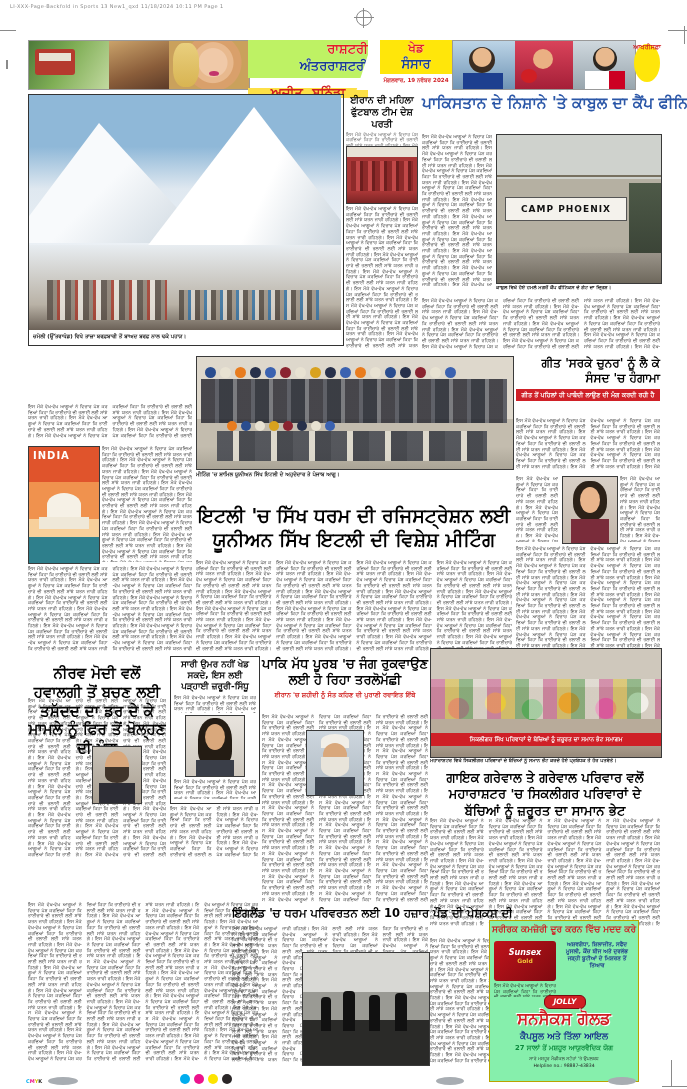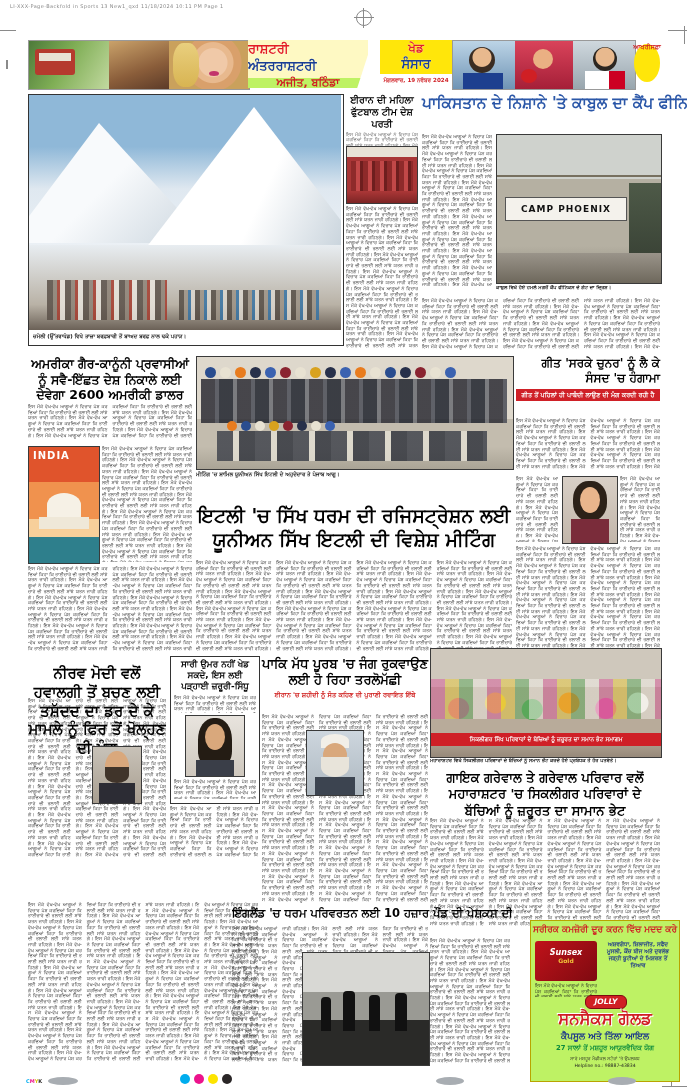--- a/index.html
+++ b/index.html
@@ -12,25 +12,25 @@
   .c2{column-count:2;column-gap:5px;}
   .c3{column-count:3;column-gap:5px;}
   .c4{column-count:4;column-gap:5px;}
   .hl{font-weight:bold;color:#000;text-align:center;line-height:1.25;}
   .cap{font-size:5.4px;font-weight:bold;color:#111;line-height:1.15;overflow:hidden;}
   .ph{border:1px solid #3a3a3a;overflow:hidden;position:absolute;background:#cfcfcf;}
   .slug{font-size:5px;color:#8a8a8a;letter-spacing:.4px;white-space:nowrap;}
   .mark{background:#8a8a8a;}
   
   .mast{background:#fff;}
-  .tealbox{background:#fef9c3;text-align:left;overflow:hidden;}
+  .tealbox{background:#bef264;text-align:right;overflow:hidden;}
   .mast-red{color:#e31e24;font-weight:bold;text-shadow:0 0 1px #fff;}
   .mast-blue{color:#1b3e91;font-weight:bold;text-shadow:0 0 1px #fff;}
   .ybox{background:#ffe60a;text-align:center;overflow:hidden;}
-  .edition{background:#bef264;color:#d01f24;font-weight:bold;font-size:11px;text-align:center;line-height:10px;}
+  .edition{background:#fde047;color:#d01f24;font-weight:bold;font-size:13px;text-align:center;line-height:10px;margin-top:10px;}
   .dateline{background:#fff;color:#d01f24;font-weight:bold;font-size:5.6px;text-align:center;line-height:13px;}
   .badge{background:#ffe60a;border-radius:50%;color:#d01f24;font-weight:bold;font-size:6.5px;
          text-align:center;line-height:1.2;display:flex;justify-content:center;}
   .redbar{background:#cf2027;color:#fff;font-weight:bold;text-align:center;overflow:hidden;}
   .subred{color:#d0201f;font-weight:bold;text-align:center;overflow:hidden;}
   .dotrow{display:flex;gap:4px;align-items:flex-end;}
   .dot{border-radius:50%;}
   .fig{position:absolute;border-radius:4px 4px 0 0;background:#111;}
 </style>
 </head>
@@ -127,21 +127,20 @@
         <span style="font-size:9px;font-weight:bold;letter-spacing:1px;color:#111;">CAMP PHOENIX</span>
       </div>
       <div class="abs" style="left:132px;top:48px;width:32px;height:100px;background:linear-gradient(#4e5a48,#333b30);"></div>
       <div class="abs" style="left:0;top:118px;width:164px;height:30px;background:linear-gradient(#9a948a,#6e685c);"></div>
     </div>
     <div class="abs cap" style="left:74px;top:191px;width:164px;height:10px;font-size:5px;">ਕਾਬੁਲ ਵਿਖੇ ਹੋਏ ਹਮਲੇ ਮਗਰੋਂ ਕੈਂਪ ਫੀਨਿਕਸ ਦੇ ਗੇਟ ਦਾ ਦ੍ਰਿਸ਼।</div>
     <div class="abs greek c3" style="left:0;top:204px;width:238px;height:52px;">ਇਸ ਮੌਕੇ ਵੱਖ-ਵੱਖ ਆਗੂਆਂ ਨੇ ਵਿਚਾਰ ਪੇਸ਼ ਕਰਦਿਆਂ ਕਿਹਾ ਕਿ ਭਾਈਚਾਰੇ ਦੀ ਭਲਾਈ ਲਈ ਸਾਂਝੇ ਯਤਨ ਜਾਰੀ ਰਹਿਣਗੇ। ਇਸ ਮੌਕੇ ਵੱਖ-ਵੱਖ ਆਗੂਆਂ ਨੇ ਵਿਚਾਰ ਪੇਸ਼ ਕਰਦਿਆਂ ਕਿਹਾ ਕਿ ਭਾਈਚਾਰੇ ਦੀ ਭਲਾਈ ਲਈ ਸਾਂਝੇ ਯਤਨ ਜਾਰੀ ਰਹਿਣਗੇ। ਇਸ ਮੌਕੇ ਵੱਖ-ਵੱਖ ਆਗੂਆਂ ਨੇ ਵਿਚਾਰ ਪੇਸ਼ ਕਰਦਿਆਂ ਕਿਹਾ ਕਿ ਭਾਈਚਾਰੇ ਦੀ ਭਲਾਈ ਲਈ ਸਾਂਝੇ ਯਤਨ ਜਾਰੀ ਰਹਿਣਗੇ। ਇਸ ਮੌਕੇ ਵੱਖ-ਵੱਖ ਆਗੂਆਂ ਨੇ ਵਿਚਾਰ ਪੇਸ਼ ਕਰਦਿਆਂ ਕਿਹਾ ਕਿ ਭਾਈਚਾਰੇ ਦੀ ਭਲਾਈ ਲਈ ਸਾਂਝੇ ਯਤਨ ਜਾਰੀ ਰਹਿਣਗੇ। ਇਸ ਮੌਕੇ ਵੱਖ-ਵੱਖ ਆਗੂਆਂ ਨੇ ਵਿਚਾਰ ਪੇਸ਼ ਕਰਦਿਆਂ ਕਿਹਾ ਕਿ ਭਾਈਚਾਰੇ ਦੀ ਭਲਾਈ ਲਈ ਸਾਂਝੇ ਯਤਨ ਜਾਰੀ ਰਹਿਣਗੇ। ਇਸ ਮੌਕੇ ਵੱਖ-ਵੱਖ ਆਗੂਆਂ ਨੇ ਵਿਚਾਰ ਪੇਸ਼ ਕਰਦਿਆਂ ਕਿਹਾ ਕਿ ਭਾਈਚਾਰੇ ਦੀ ਭਲਾਈ ਲਈ ਸਾਂਝੇ ਯਤਨ ਜਾਰੀ ਰਹਿਣਗੇ। ਇਸ ਮੌਕੇ ਵੱਖ-ਵੱਖ ਆਗੂਆਂ ਨੇ ਵਿਚਾਰ ਪੇਸ਼ ਕਰਦਿਆਂ ਕਿਹਾ ਕਿ ਭਾਈਚਾਰੇ ਦੀ ਭਲਾਈ ਲਈ ਸਾਂਝੇ ਯਤਨ ਜਾਰੀ ਰਹਿਣਗੇ। ਇਸ ਮੌਕੇ ਵੱਖ-ਵੱਖ ਆਗੂਆਂ ਨੇ ਵਿਚਾਰ ਪੇਸ਼ ਕਰਦਿਆਂ ਕਿਹਾ ਕਿ ਭਾਈਚਾਰੇ ਦੀ ਭਲਾਈ ਲਈ ਸਾਂਝੇ ਯਤਨ ਜਾਰੀ ਰਹਿਣਗੇ। ਇਸ ਮੌਕੇ ਵੱਖ-ਵੱਖ ਆਗੂਆਂ ਨੇ ਵਿਚਾਰ ਪੇਸ਼ ਕਰਦਿਆਂ ਕਿਹਾ ਕਿ ਭਾਈਚਾਰੇ ਦੀ ਭਲਾਈ ਲਈ ਸਾਂਝੇ ਯਤਨ ਜਾਰੀ ਰਹਿਣਗੇ। ਇਸ ਮੌਕੇ ਵੱਖ-ਵੱਖ ਆਗੂਆਂ ਨੇ ਵਿਚਾਰ ਪੇਸ਼ ਕਰਦਿਆਂ ਕਿਹਾ ਕਿ ਭਾਈਚਾਰੇ ਦੀ ਭਲਾਈ ਲਈ ਸਾਂਝੇ ਯਤਨ ਜਾਰੀ ਰਹਿਣਗੇ। ਇਸ ਮੌਕੇ ਵੱਖ-ਵੱਖ ਆਗੂਆਂ ਨੇ ਵਿਚਾਰ ਪੇਸ਼ ਕਰਦਿਆਂ ਕਿਹਾ ਕਿ ਭਾਈਚਾਰੇ ਦੀ ਭਲਾਈ ਲਈ ਸਾਂਝੇ ਯਤਨ ਜਾਰੀ ਰਹਿਣਗੇ। ਇਸ ਮੌਕੇ ਵੱਖ-ਵੱਖ ਆਗੂਆਂ ਨੇ ਵਿਚਾਰ ਪੇਸ਼ ਕਰਦਿਆਂ ਕਿਹਾ ਕਿ ਭਾਈਚਾਰੇ ਦੀ ਭਲਾਈ ਲਈ ਸਾਂਝੇ ਯਤਨ ਜਾਰੀ ਰਹਿਣਗੇ। ਇਸ ਮੌਕੇ ਵੱਖ-ਵੱਖ ਆਗੂਆਂ ਨੇ ਵਿਚਾਰ ਪੇਸ਼ ਕਰਦਿਆਂ ਕਿਹਾ ਕਿ ਭਾਈਚਾਰੇ ਦੀ ਭਲਾਈ ਲਈ ਸਾਂਝੇ ਯਤਨ ਜਾਰੀ ਰਹਿਣਗੇ। </div>
   </div>
 
   <div class="abs" style="left:28px;top:356px;width:164px;height:296px;">
-    <div class="hl" style="font-size:12.5px;">ਅਮਰੀਕਾ ਗੈਰ-ਕਾਨੂੰਨੀ ਪ੍ਰਵਾਸੀਆਂ ਨੂੰ ਸਵੈ-ਇੱਛਤ ਦੇਸ਼ ਨਿਕਾਲੇ ਲਈ ਦੇਵੇਗਾ 2600 ਅਮਰੀਕੀ ਡਾਲਰ</div>
     <div class="abs greek c2" style="left:0;top:48px;width:164px;height:38px;">ਇਸ ਮੌਕੇ ਵੱਖ-ਵੱਖ ਆਗੂਆਂ ਨੇ ਵਿਚਾਰ ਪੇਸ਼ ਕਰਦਿਆਂ ਕਿਹਾ ਕਿ ਭਾਈਚਾਰੇ ਦੀ ਭਲਾਈ ਲਈ ਸਾਂਝੇ ਯਤਨ ਜਾਰੀ ਰਹਿਣਗੇ। ਇਸ ਮੌਕੇ ਵੱਖ-ਵੱਖ ਆਗੂਆਂ ਨੇ ਵਿਚਾਰ ਪੇਸ਼ ਕਰਦਿਆਂ ਕਿਹਾ ਕਿ ਭਾਈਚਾਰੇ ਦੀ ਭਲਾਈ ਲਈ ਸਾਂਝੇ ਯਤਨ ਜਾਰੀ ਰਹਿਣਗੇ। ਇਸ ਮੌਕੇ ਵੱਖ-ਵੱਖ ਆਗੂਆਂ ਨੇ ਵਿਚਾਰ ਪੇਸ਼ ਕਰਦਿਆਂ ਕਿਹਾ ਕਿ ਭਾਈਚਾਰੇ ਦੀ ਭਲਾਈ ਲਈ ਸਾਂਝੇ ਯਤਨ ਜਾਰੀ ਰਹਿਣਗੇ। ਇਸ ਮੌਕੇ ਵੱਖ-ਵੱਖ ਆਗੂਆਂ ਨੇ ਵਿਚਾਰ ਪੇਸ਼ ਕਰਦਿਆਂ ਕਿਹਾ ਕਿ ਭਾਈਚਾਰੇ ਦੀ ਭਲਾਈ ਲਈ ਸਾਂਝੇ ਯਤਨ ਜਾਰੀ ਰਹਿਣਗੇ। ਇਸ ਮੌਕੇ ਵੱਖ-ਵੱਖ ਆਗੂਆਂ ਨੇ ਵਿਚਾਰ ਪੇਸ਼ ਕਰਦਿਆਂ ਕਿਹਾ ਕਿ ਭਾਈਚਾਰੇ ਦੀ ਭਲਾਈ ਲਈ ਸਾਂਝੇ ਯਤਨ ਜਾਰੀ ਰਹਿਣਗੇ। ਇਸ ਮੌਕੇ ਵੱਖ-ਵੱਖ ਆਗੂਆਂ ਨੇ ਵਿਚਾਰ ਪੇਸ਼ ਕਰਦਿਆਂ ਕਿਹਾ ਕਿ ਭਾਈਚਾਰੇ ਦੀ ਭਲਾਈ ਲਈ ਸਾਂਝੇ ਯਤਨ ਜਾਰੀ ਰਹਿਣਗੇ। ਇਸ ਮੌਕੇ ਵੱਖ-ਵੱਖ ਆਗੂਆਂ ਨੇ ਵਿਚਾਰ ਪੇਸ਼ ਕਰਦਿਆਂ ਕਿਹਾ ਕਿ ਭਾਈਚਾਰੇ ਦੀ ਭਲਾਈ ਲਈ ਸਾਂਝੇ ਯਤਨ ਜਾਰੀ ਰਹਿਣਗੇ। </div>
     <div class="ph" style="left:0;top:90px;width:70px;height:116px;background:linear-gradient(#e0542c 0 30%,#f0924e 30% 62%,#f7cf9a 62% 78%,#2e7f8c 78%);">
       <div style="font-size:10px;font-weight:bold;color:#fff;padding:3px 0 0 4px;letter-spacing:1px;">INDIA</div>
       <div class="abs" style="left:18px;top:46px;width:34px;height:24px;background:#f6f1e6;border-radius:50% 50% 0 0;"></div>
       <div class="abs" style="left:10px;top:70px;width:50px;height:12px;background:#efe8d8;"></div>
     </div>
     <div class="abs greek" style="left:74px;top:90px;width:90px;height:116px;">ਇਸ ਮੌਕੇ ਵੱਖ-ਵੱਖ ਆਗੂਆਂ ਨੇ ਵਿਚਾਰ ਪੇਸ਼ ਕਰਦਿਆਂ ਕਿਹਾ ਕਿ ਭਾਈਚਾਰੇ ਦੀ ਭਲਾਈ ਲਈ ਸਾਂਝੇ ਯਤਨ ਜਾਰੀ ਰਹਿਣਗੇ। ਇਸ ਮੌਕੇ ਵੱਖ-ਵੱਖ ਆਗੂਆਂ ਨੇ ਵਿਚਾਰ ਪੇਸ਼ ਕਰਦਿਆਂ ਕਿਹਾ ਕਿ ਭਾਈਚਾਰੇ ਦੀ ਭਲਾਈ ਲਈ ਸਾਂਝੇ ਯਤਨ ਜਾਰੀ ਰਹਿਣਗੇ। ਇਸ ਮੌਕੇ ਵੱਖ-ਵੱਖ ਆਗੂਆਂ ਨੇ ਵਿਚਾਰ ਪੇਸ਼ ਕਰਦਿਆਂ ਕਿਹਾ ਕਿ ਭਾਈਚਾਰੇ ਦੀ ਭਲਾਈ ਲਈ ਸਾਂਝੇ ਯਤਨ ਜਾਰੀ ਰਹਿਣਗੇ। ਇਸ ਮੌਕੇ ਵੱਖ-ਵੱਖ ਆਗੂਆਂ ਨੇ ਵਿਚਾਰ ਪੇਸ਼ ਕਰਦਿਆਂ ਕਿਹਾ ਕਿ ਭਾਈਚਾਰੇ ਦੀ ਭਲਾਈ ਲਈ ਸਾਂਝੇ ਯਤਨ ਜਾਰੀ ਰਹਿਣਗੇ। ਇਸ ਮੌਕੇ ਵੱਖ-ਵੱਖ ਆਗੂਆਂ ਨੇ ਵਿਚਾਰ ਪੇਸ਼ ਕਰਦਿਆਂ ਕਿਹਾ ਕਿ ਭਾਈਚਾਰੇ ਦੀ ਭਲਾਈ ਲਈ ਸਾਂਝੇ ਯਤਨ ਜਾਰੀ ਰਹਿਣਗੇ। ਇਸ ਮੌਕੇ ਵੱਖ-ਵੱਖ ਆਗੂਆਂ ਨੇ ਵਿਚਾਰ ਪੇਸ਼ ਕਰਦਿਆਂ ਕਿਹਾ ਕਿ ਭਾਈਚਾਰੇ ਦੀ ਭਲਾਈ ਲਈ ਸਾਂਝੇ ਯਤਨ ਜਾਰੀ ਰਹਿਣਗੇ। ਇਸ ਮੌਕੇ ਵੱਖ-ਵੱਖ ਆਗੂਆਂ ਨੇ ਵਿਚਾਰ ਪੇਸ਼ ਕਰਦਿਆਂ ਕਿਹਾ ਕਿ ਭਾਈਚਾਰੇ ਦੀ ਭਲਾਈ ਲਈ ਸਾਂਝੇ ਯਤਨ ਜਾਰੀ ਰਹਿਣਗੇ। ਇਸ ਮੌਕੇ ਵੱਖ-ਵੱਖ ਆਗੂਆਂ ਨੇ ਵਿਚਾਰ ਪੇਸ਼ ਕਰਦਿਆਂ ਕਿਹਾ ਕਿ ਭਾਈਚਾਰੇ ਦੀ ਭਲਾਈ ਲਈ ਸਾਂਝੇ ਯਤਨ ਜਾਰੀ ਰਹਿਣਗੇ। ਇਸ ਮੌਕੇ ਵੱਖ-ਵੱਖ ਆਗੂਆਂ ਨੇ ਵਿਚਾਰ ਪੇਸ਼ ਕਰਦਿਆਂ ਕਿਹਾ ਕਿ ਭਾਈਚਾਰੇ ਦੀ ਭਲਾਈ ਲਈ ਸਾਂਝੇ ਯਤਨ ਜਾਰੀ ਰਹਿਣਗੇ। ਇਸ ਮੌਕੇ ਵੱਖ-ਵੱਖ ਆਗੂਆਂ ਨੇ ਵਿਚਾਰ ਪੇਸ਼ ਕਰਦਿਆਂ ਕਿਹਾ ਕਿ ਭਾਈਚਾਰੇ ਦੀ ਭਲਾਈ ਲਈ ਸਾਂਝੇ ਯਤਨ ਜਾਰੀ ਰਹਿਣਗੇ। ਇਸ ਮੌਕੇ ਵੱਖ-ਵੱਖ ਆਗੂਆਂ ਨੇ ਵਿਚਾਰ ਪੇਸ਼ ਕਰਦਿਆਂ ਕਿਹਾ ਕਿ ਭਾਈਚਾਰੇ ਦੀ ਭਲਾਈ ਲਈ ਸਾਂਝੇ ਯਤਨ ਜਾਰੀ ਰਹਿਣਗੇ। </div>
     <div class="abs greek c2" style="left:0;top:210px;width:164px;height:86px;">ਇਸ ਮੌਕੇ ਵੱਖ-ਵੱਖ ਆਗੂਆਂ ਨੇ ਵਿਚਾਰ ਪੇਸ਼ ਕਰਦਿਆਂ ਕਿਹਾ ਕਿ ਭਾਈਚਾਰੇ ਦੀ ਭਲਾਈ ਲਈ ਸਾਂਝੇ ਯਤਨ ਜਾਰੀ ਰਹਿਣਗੇ। ਇਸ ਮੌਕੇ ਵੱਖ-ਵੱਖ ਆਗੂਆਂ ਨੇ ਵਿਚਾਰ ਪੇਸ਼ ਕਰਦਿਆਂ ਕਿਹਾ ਕਿ ਭਾਈਚਾਰੇ ਦੀ ਭਲਾਈ ਲਈ ਸਾਂਝੇ ਯਤਨ ਜਾਰੀ ਰਹਿਣਗੇ। ਇਸ ਮੌਕੇ ਵੱਖ-ਵੱਖ ਆਗੂਆਂ ਨੇ ਵਿਚਾਰ ਪੇਸ਼ ਕਰਦਿਆਂ ਕਿਹਾ ਕਿ ਭਾਈਚਾਰੇ ਦੀ ਭਲਾਈ ਲਈ ਸਾਂਝੇ ਯਤਨ ਜਾਰੀ ਰਹਿਣਗੇ। ਇਸ ਮੌਕੇ ਵੱਖ-ਵੱਖ ਆਗੂਆਂ ਨੇ ਵਿਚਾਰ ਪੇਸ਼ ਕਰਦਿਆਂ ਕਿਹਾ ਕਿ ਭਾਈਚਾਰੇ ਦੀ ਭਲਾਈ ਲਈ ਸਾਂਝੇ ਯਤਨ ਜਾਰੀ ਰਹਿਣਗੇ। ਇਸ ਮੌਕੇ ਵੱਖ-ਵੱਖ ਆਗੂਆਂ ਨੇ ਵਿਚਾਰ ਪੇਸ਼ ਕਰਦਿਆਂ ਕਿਹਾ ਕਿ ਭਾਈਚਾਰੇ ਦੀ ਭਲਾਈ ਲਈ ਸਾਂਝੇ ਯਤਨ ਜਾਰੀ ਰਹਿਣਗੇ। ਇਸ ਮੌਕੇ ਵੱਖ-ਵੱਖ ਆਗੂਆਂ ਨੇ ਵਿਚਾਰ ਪੇਸ਼ ਕਰਦਿਆਂ ਕਿਹਾ ਕਿ ਭਾਈਚਾਰੇ ਦੀ ਭਲਾਈ ਲਈ ਸਾਂਝੇ ਯਤਨ ਜਾਰੀ ਰਹਿਣਗੇ। ਇਸ ਮੌਕੇ ਵੱਖ-ਵੱਖ ਆਗੂਆਂ ਨੇ ਵਿਚਾਰ ਪੇਸ਼ ਕਰਦਿਆਂ ਕਿਹਾ ਕਿ ਭਾਈਚਾਰੇ ਦੀ ਭਲਾਈ ਲਈ ਸਾਂਝੇ ਯਤਨ ਜਾਰੀ ਰਹਿਣਗੇ। ਇਸ ਮੌਕੇ ਵੱਖ-ਵੱਖ ਆਗੂਆਂ ਨੇ ਵਿਚਾਰ ਪੇਸ਼ ਕਰਦਿਆਂ ਕਿਹਾ ਕਿ ਭਾਈਚਾਰੇ ਦੀ ਭਲਾਈ ਲਈ ਸਾਂਝੇ ਯਤਨ ਜਾਰੀ ਰਹਿਣਗੇ। ਇਸ ਮੌਕੇ ਵੱਖ-ਵੱਖ ਆਗੂਆਂ ਨੇ ਵਿਚਾਰ ਪੇਸ਼ ਕਰਦਿਆਂ ਕਿਹਾ ਕਿ ਭਾਈਚਾਰੇ ਦੀ ਭਲਾਈ ਲਈ ਸਾਂਝੇ ਯਤਨ ਜਾਰੀ ਰਹਿਣਗੇ। ਇਸ ਮੌਕੇ ਵੱਖ-ਵੱਖ ਆਗੂਆਂ ਨੇ ਵਿਚਾਰ ਪੇਸ਼ ਕਰਦਿਆਂ ਕਿਹਾ ਕਿ ਭਾਈਚਾਰੇ ਦੀ ਭਲਾਈ ਲਈ ਸਾਂਝੇ ਯਤਨ ਜਾਰੀ ਰਹਿਣਗੇ। ਇਸ ਮੌਕੇ ਵੱਖ-ਵੱਖ ਆਗੂਆਂ ਨੇ ਵਿਚਾਰ ਪੇਸ਼ ਕਰਦਿਆਂ ਕਿਹਾ ਕਿ ਭਾਈਚਾਰੇ ਦੀ ਭਲਾਈ ਲਈ ਸਾਂਝੇ ਯਤਨ ਜਾਰੀ ਰਹਿਣਗੇ। ਇਸ ਮੌਕੇ ਵੱਖ-ਵੱਖ ਆਗੂਆਂ ਨੇ ਵਿਚਾਰ ਪੇਸ਼ ਕਰਦਿਆਂ ਕਿਹਾ ਕਿ ਭਾਈਚਾਰੇ ਦੀ ਭਲਾਈ ਲਈ ਸਾਂਝੇ ਯਤਨ ਜਾਰੀ ਰਹਿਣਗੇ। ਇਸ ਮੌਕੇ ਵੱਖ-ਵੱਖ ਆਗੂਆਂ ਨੇ ਵਿਚਾਰ ਪੇਸ਼ ਕਰਦਿਆਂ ਕਿਹਾ ਕਿ ਭਾਈਚਾਰੇ ਦੀ ਭਲਾਈ ਲਈ ਸਾਂਝੇ ਯਤਨ ਜਾਰੀ ਰਹਿਣਗੇ। ਇਸ ਮੌਕੇ ਵੱਖ-ਵੱਖ ਆਗੂਆਂ ਨੇ ਵਿਚਾਰ ਪੇਸ਼ ਕਰਦਿਆਂ ਕਿਹਾ ਕਿ ਭਾਈਚਾਰੇ ਦੀ ਭਲਾਈ ਲਈ ਸਾਂਝੇ ਯਤਨ ਜਾਰੀ ਰਹਿਣਗੇ। ਇਸ ਮੌਕੇ ਵੱਖ-ਵੱਖ ਆਗੂਆਂ ਨੇ ਵਿਚਾਰ ਪੇਸ਼ ਕਰਦਿਆਂ ਕਿਹਾ ਕਿ ਭਾਈਚਾਰੇ ਦੀ ਭਲਾਈ ਲਈ ਸਾਂਝੇ ਯਤਨ ਜਾਰੀ ਰਹਿਣਗੇ। </div>
   </div>
 
@@ -259,21 +258,21 @@
     <div class="hl" style="font-size:11.5px;white-space:nowrap;overflow:hidden;">ਇੰਗਲੈਂਡ 'ਚ ਧਰਮ ਪਰਿਵਰਤਨ ਲਈ 10 ਹਜ਼ਾਰ ਪੌਂਡ ਦੀ ਪੇਸ਼ਕਸ਼ ਦੀ ਚਰਚਾ ਨੇ ਛੇੜਿਆ ਨਵਾਂ ਵਿਵਾਦ</div>
     <div class="abs greek c4" style="left:0;top:20px;width:196px;height:138px;">ਇਸ ਮੌਕੇ ਵੱਖ-ਵੱਖ ਆਗੂਆਂ ਨੇ ਵਿਚਾਰ ਪੇਸ਼ ਕਰਦਿਆਂ ਕਿਹਾ ਕਿ ਭਾਈਚਾਰੇ ਦੀ ਭਲਾਈ ਲਈ ਸਾਂਝੇ ਯਤਨ ਜਾਰੀ ਰਹਿਣਗੇ। ਇਸ ਮੌਕੇ ਵੱਖ-ਵੱਖ ਆਗੂਆਂ ਨੇ ਵਿਚਾਰ ਪੇਸ਼ ਕਰਦਿਆਂ ਕਿਹਾ ਕਿ ਭਾਈਚਾਰੇ ਦੀ ਭਲਾਈ ਲਈ ਸਾਂਝੇ ਯਤਨ ਜਾਰੀ ਰਹਿਣਗੇ। ਇਸ ਮੌਕੇ ਵੱਖ-ਵੱਖ ਆਗੂਆਂ ਨੇ ਵਿਚਾਰ ਪੇਸ਼ ਕਰਦਿਆਂ ਕਿਹਾ ਕਿ ਭਾਈਚਾਰੇ ਦੀ ਭਲਾਈ ਲਈ ਸਾਂਝੇ ਯਤਨ ਜਾਰੀ ਰਹਿਣਗੇ। ਇਸ ਮੌਕੇ ਵੱਖ-ਵੱਖ ਆਗੂਆਂ ਨੇ ਵਿਚਾਰ ਪੇਸ਼ ਕਰਦਿਆਂ ਕਿਹਾ ਕਿ ਭਾਈਚਾਰੇ ਦੀ ਭਲਾਈ ਲਈ ਸਾਂਝੇ ਯਤਨ ਜਾਰੀ ਰਹਿਣਗੇ। ਇਸ ਮੌਕੇ ਵੱਖ-ਵੱਖ ਆਗੂਆਂ ਨੇ ਵਿਚਾਰ ਪੇਸ਼ ਕਰਦਿਆਂ ਕਿਹਾ ਕਿ ਭਾਈਚਾਰੇ ਦੀ ਭਲਾਈ ਲਈ ਸਾਂਝੇ ਯਤਨ ਜਾਰੀ ਰਹਿਣਗੇ। ਇਸ ਮੌਕੇ ਵੱਖ-ਵੱਖ ਆਗੂਆਂ ਨੇ ਵਿਚਾਰ ਪੇਸ਼ ਕਰਦਿਆਂ ਕਿਹਾ ਕਿ ਭਾਈਚਾਰੇ ਦੀ ਭਲਾਈ ਲਈ ਸਾਂਝੇ ਯਤਨ ਜਾਰੀ ਰਹਿਣਗੇ। ਇਸ ਮੌਕੇ ਵੱਖ-ਵੱਖ ਆਗੂਆਂ ਨੇ ਵਿਚਾਰ ਪੇਸ਼ ਕਰਦਿਆਂ ਕਿਹਾ ਕਿ ਭਾਈਚਾਰੇ ਦੀ ਭਲਾਈ ਲਈ ਸਾਂਝੇ ਯਤਨ ਜਾਰੀ ਰਹਿਣਗੇ। ਇਸ ਮੌਕੇ ਵੱਖ-ਵੱਖ ਆਗੂਆਂ ਨੇ ਵਿਚਾਰ ਪੇਸ਼ ਕਰਦਿਆਂ ਕਿਹਾ ਕਿ ਭਾਈਚਾਰੇ ਦੀ ਭਲਾਈ ਲਈ ਸਾਂਝੇ ਯਤਨ ਜਾਰੀ ਰਹਿਣਗੇ। ਇਸ ਮੌਕੇ ਵੱਖ-ਵੱਖ ਆਗੂਆਂ ਨੇ ਵਿਚਾਰ ਪੇਸ਼ ਕਰਦਿਆਂ ਕਿਹਾ ਕਿ ਭਾਈਚਾਰੇ ਦੀ ਭਲਾਈ ਲਈ ਸਾਂਝੇ ਯਤਨ ਜਾਰੀ ਰਹਿਣਗੇ। ਇਸ ਮੌਕੇ ਵੱਖ-ਵੱਖ ਆਗੂਆਂ ਨੇ ਵਿਚਾਰ ਪੇਸ਼ ਕਰਦਿਆਂ ਕਿਹਾ ਕਿ ਭਾਈਚਾਰੇ ਦੀ ਭਲਾਈ ਲਈ ਸਾਂਝੇ ਯਤਨ ਜਾਰੀ ਰਹਿਣਗੇ। ਇਸ ਮੌਕੇ ਵੱਖ-ਵੱਖ ਆਗੂਆਂ ਨੇ ਵਿਚਾਰ ਪੇਸ਼ ਕਰਦਿਆਂ ਕਿਹਾ ਕਿ ਭਾਈਚਾਰੇ ਦੀ ਭਲਾਈ ਲਈ ਸਾਂਝੇ ਯਤਨ ਜਾਰੀ ਰਹਿਣਗੇ। ਇਸ ਮੌਕੇ ਵੱਖ-ਵੱਖ ਆਗੂਆਂ ਨੇ ਵਿਚਾਰ ਪੇਸ਼ ਕਰਦਿਆਂ ਕਿਹਾ ਕਿ ਭਾਈਚਾਰੇ ਦੀ ਭਲਾਈ ਲਈ ਸਾਂਝੇ ਯਤਨ ਜਾਰੀ ਰਹਿਣਗੇ। ਇਸ ਮੌਕੇ ਵੱਖ-ਵੱਖ ਆਗੂਆਂ ਨੇ ਵਿਚਾਰ ਪੇਸ਼ ਕਰਦਿਆਂ ਕਿਹਾ ਕਿ ਭਾਈਚਾਰੇ ਦੀ ਭਲਾਈ ਲਈ ਸਾਂਝੇ ਯਤਨ ਜਾਰੀ ਰਹਿਣਗੇ। ਇਸ ਮੌਕੇ ਵੱਖ-ਵੱਖ ਆਗੂਆਂ ਨੇ ਵਿਚਾਰ ਪੇਸ਼ ਕਰਦਿਆਂ ਕਿਹਾ ਕਿ ਭਾਈਚਾਰੇ ਦੀ ਭਲਾਈ ਲਈ ਸਾਂਝੇ ਯਤਨ ਜਾਰੀ ਰਹਿਣਗੇ। ਇਸ ਮੌਕੇ ਵੱਖ-ਵੱਖ ਆਗੂਆਂ ਨੇ ਵਿਚਾਰ ਪੇਸ਼ ਕਰਦਿਆਂ ਕਿਹਾ ਕਿ ਭਾਈਚਾਰੇ ਦੀ ਭਲਾਈ ਲਈ ਸਾਂਝੇ ਯਤਨ ਜਾਰੀ ਰਹਿਣਗੇ। ਇਸ ਮੌਕੇ ਵੱਖ-ਵੱਖ ਆਗੂਆਂ ਨੇ ਵਿਚਾਰ ਪੇਸ਼ ਕਰਦਿਆਂ ਕਿਹਾ ਕਿ ਭਾਈਚਾਰੇ ਦੀ ਭਲਾਈ ਲਈ ਸਾਂਝੇ ਯਤਨ ਜਾਰੀ ਰਹਿਣਗੇ। ਇਸ ਮੌਕੇ ਵੱਖ-ਵੱਖ ਆਗੂਆਂ ਨੇ ਵਿਚਾਰ ਪੇਸ਼ ਕਰਦਿਆਂ ਕਿਹਾ ਕਿ ਭਾਈਚਾਰੇ ਦੀ ਭਲਾਈ ਲਈ ਸਾਂਝੇ ਯਤਨ ਜਾਰੀ ਰਹਿਣਗੇ। ਇਸ ਮੌਕੇ ਵੱਖ-ਵੱਖ ਆਗੂਆਂ ਨੇ ਵਿਚਾਰ ਪੇਸ਼ ਕਰਦਿਆਂ ਕਿਹਾ ਕਿ ਭਾਈਚਾਰੇ ਦੀ ਭਲਾਈ ਲਈ ਸਾਂਝੇ ਯਤਨ ਜਾਰੀ ਰਹਿਣਗੇ। ਇਸ ਮੌਕੇ ਵੱਖ-ਵੱਖ ਆਗੂਆਂ ਨੇ ਵਿਚਾਰ ਪੇਸ਼ ਕਰਦਿਆਂ ਕਿਹਾ ਕਿ ਭਾਈਚਾਰੇ ਦੀ ਭਲਾਈ ਲਈ ਸਾਂਝੇ ਯਤਨ ਜਾਰੀ ਰਹਿਣਗੇ। ਇਸ ਮੌਕੇ ਵੱਖ-ਵੱਖ ਆਗੂਆਂ ਨੇ ਵਿਚਾਰ ਪੇਸ਼ ਕਰਦਿਆਂ ਕਿਹਾ ਕਿ ਭਾਈਚਾਰੇ ਦੀ ਭਲਾਈ ਲਈ ਸਾਂਝੇ ਯਤਨ ਜਾਰੀ ਰਹਿਣਗੇ। ਇਸ ਮੌਕੇ ਵੱਖ-ਵੱਖ ਆਗੂਆਂ ਨੇ ਵਿਚਾਰ ਪੇਸ਼ ਕਰਦਿਆਂ ਕਿਹਾ ਕਿ ਭਾਈਚਾਰੇ ਦੀ ਭਲਾਈ ਲਈ ਸਾਂਝੇ ਯਤਨ ਜਾਰੀ ਰਹਿਣਗੇ। ਇਸ ਮੌਕੇ ਵੱਖ-ਵੱਖ ਆਗੂਆਂ ਨੇ ਵਿਚਾਰ ਪੇਸ਼ ਕਰਦਿਆਂ ਕਿਹਾ ਕਿ ਭਾਈਚਾਰੇ ਦੀ ਭਲਾਈ ਲਈ ਸਾਂਝੇ ਯਤਨ ਜਾਰੀ ਰਹਿਣਗੇ। ਇਸ ਮੌਕੇ ਵੱਖ-ਵੱਖ ਆਗੂਆਂ ਨੇ ਵਿਚਾਰ ਪੇਸ਼ ਕਰਦਿਆਂ ਕਿਹਾ ਕਿ ਭਾਈਚਾਰੇ ਦੀ ਭਲਾਈ ਲਈ ਸਾਂਝੇ ਯਤਨ ਜਾਰੀ ਰਹਿਣਗੇ। ਇਸ ਮੌਕੇ ਵੱਖ-ਵੱਖ ਆਗੂਆਂ ਨੇ ਵਿਚਾਰ ਪੇਸ਼ ਕਰਦਿਆਂ ਕਿਹਾ ਕਿ ਭਾਈਚਾਰੇ ਦੀ ਭਲਾਈ ਲਈ ਸਾਂਝੇ ਯਤਨ ਜਾਰੀ ਰਹਿਣਗੇ। ਇਸ ਮੌਕੇ ਵੱਖ-ਵੱਖ ਆਗੂਆਂ ਨੇ ਵਿਚਾਰ ਪੇਸ਼ ਕਰਦਿਆਂ ਕਿਹਾ ਕਿ ਭਾਈਚਾਰੇ ਦੀ ਭਲਾਈ ਲਈ ਸਾਂਝੇ ਯਤਨ ਜਾਰੀ ਰਹਿਣਗੇ। ਇਸ ਮੌਕੇ ਵੱਖ-ਵੱਖ ਆਗੂਆਂ ਨੇ ਵਿਚਾਰ ਪੇਸ਼ ਕਰਦਿਆਂ ਕਿਹਾ ਕਿ ਭਾਈਚਾਰੇ ਦੀ ਭਲਾਈ ਲਈ ਸਾਂਝੇ ਯਤਨ ਜਾਰੀ ਰਹਿਣਗੇ। </div>
     <div class="ph" style="left:70px;top:46px;width:126px;height:112px;background:linear-gradient(#d8d8d4 0 35%,#9a9a94 35% 60%,#2a2a28 60%);">
       <div class="fig" style="left:18px;top:44px;width:10px;height:34px;"></div>
       <div class="fig" style="left:40px;top:38px;width:12px;height:40px;"></div>
       <div class="fig" style="left:66px;top:42px;width:11px;height:36px;"></div>
       <div class="fig" style="left:92px;top:40px;width:12px;height:38px;"></div>
     </div>
   </div>
 
-  <div class="abs" style="left:530px;top:920px;width:148px;height:160px;background:#bef264;border:1px solid #b8a400;">
+  <div class="abs" style="left:489px;top:920px;width:148px;height:160px;background:#86efac;border:1px solid #b8a400;">
     <div style="color:#d01f24;font-weight:bold;font-size:9px;text-align:center;margin-top:3px;">ਸਰੀਰਕ ਕਮਜ਼ੋਰੀ ਦੂਰ ਕਰਨ ਵਿੱਚ ਮਦਦ ਕਰੇ</div>
     <div class="abs" style="left:4px;top:20px;width:62px;height:40px;background:linear-gradient(135deg,#c0121a,#7e0a10);border-radius:3px;">
       <div style="color:#fff;font-weight:bold;font-style:italic;font-size:8px;text-align:center;margin-top:7px;">Sunsex</div>
       <div style="color:#f2c23a;font-weight:bold;font-size:6px;text-align:center;">Gold</div>
     </div>
     <div class="abs" style="left:70px;top:20px;width:74px;height:46px;color:#18338c;font-weight:bold;font-size:5.6px;line-height:7px;text-align:center;">ਅਸ਼ਵਗੰਧਾ, ਸ਼ਿਲਾਜੀਤ, ਸਫੈਦ ਮੂਸਲੀ, ਕੌਂਚ ਬੀਜ ਅਤੇ ਦੁਰਲੱਭ ਜੜ੍ਹੀ ਬੂਟੀਆਂ ਦੇ ਮਿਸ਼ਰਣ ਤੋਂ ਤਿਆਰ</div>
     <div class="abs greek" style="left:4px;top:62px;width:62px;height:14px;">ਇਸ ਮੌਕੇ ਵੱਖ-ਵੱਖ ਆਗੂਆਂ ਨੇ ਵਿਚਾਰ ਪੇਸ਼ ਕਰਦਿਆਂ ਕਿਹਾ ਕਿ ਭਾਈਚਾਰੇ ਦੀ ਭਲਾਈ ਲਈ ਸਾਂਝੇ ਯਤਨ ਜਾਰੀ ਰਹਿਣਗੇ। ਇਸ ਮੌਕੇ ਵੱਖ-ਵੱਖ ਆਗੂਆਂ ਨੇ ਵਿਚਾਰ ਪੇਸ਼ ਕਰਦਿਆਂ ਕਿਹਾ ਕਿ ਭਾਈਚਾਰੇ ਦੀ ਭਲਾਈ ਲਈ ਸਾਂਝੇ ਯਤਨ ਜਾਰੀ ਰਹਿਣਗੇ। </div>
     <div class="abs" style="left:54px;top:74px;width:40px;height:12px;background:#d01f24;border:1px solid #7e0a10;border-radius:6px;color:#fff;font-weight:bold;font-style:italic;font-size:7.5px;text-align:center;line-height:11px;">JOLLY</div>
     <div style="position:absolute;left:0;top:88px;width:148px;color:#d01f24;font-weight:bold;font-size:16.5px;text-align:center;text-shadow:1px 1px 0 #fff,-1px -1px 0 #fff;">ਸਨਸੈਕਸ ਗੋਲਡ</div>
     <div style="position:absolute;left:0;top:110px;width:148px;color:#18338c;font-weight:bold;font-size:9px;text-align:center;">ਕੈਪਸੂਲ ਅਤੇ ਤਿੱਲਾ ਆਇਲ</div>

